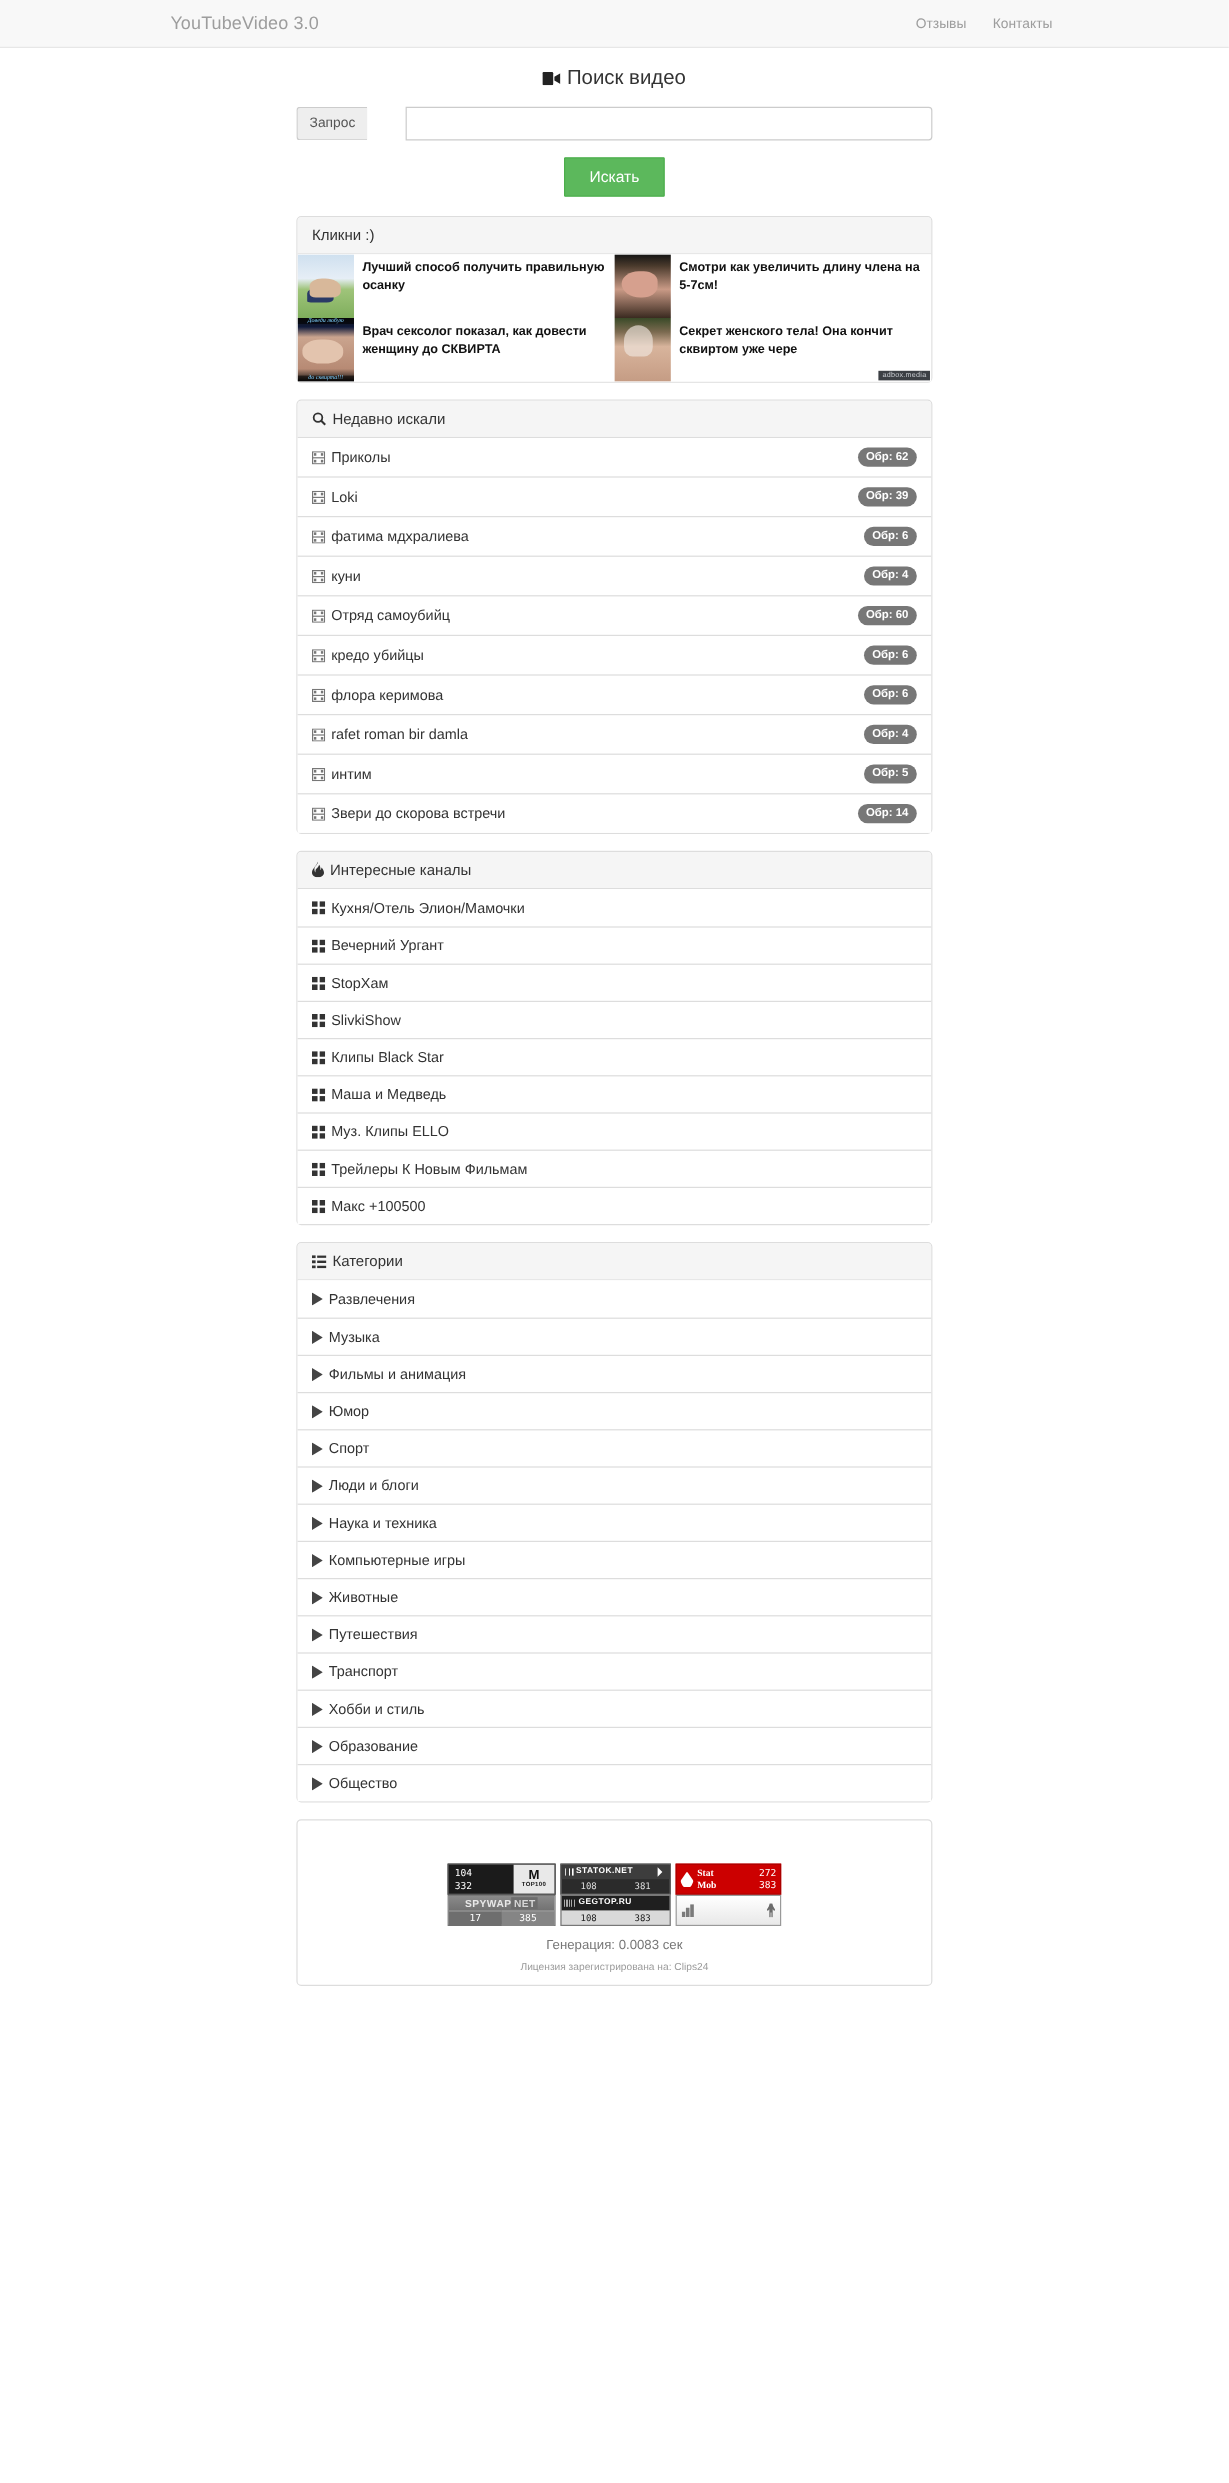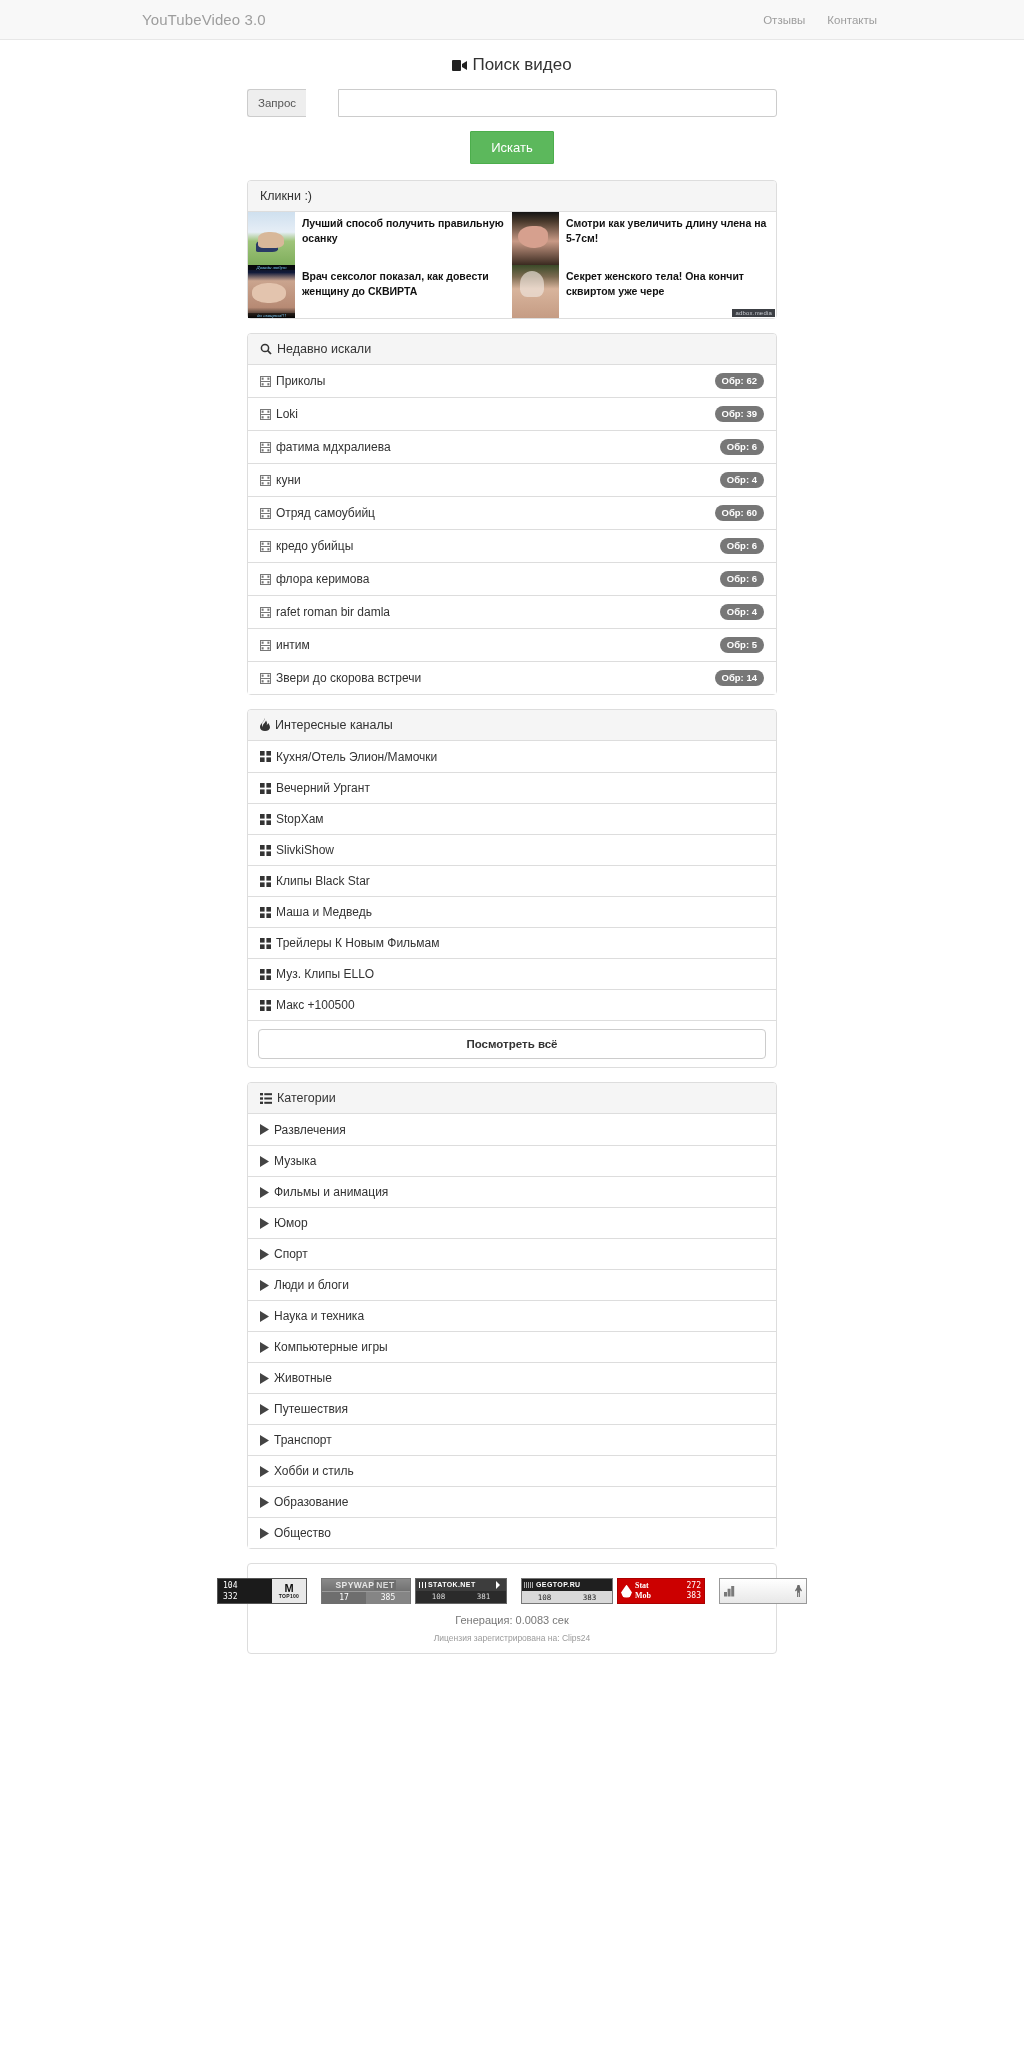--- a/index.html
+++ b/index.html
@@ -210,21 +210,21 @@
     font-weight: bold;
     color: #333;
     text-align:center;
     cursor: pointer;
     font-family: "Liberation Sans", sans-serif;
   }
 
   
   .footer-panel { border:1px solid #ddd; border-radius:4px; margin-bottom: 18px; padding: 14px 10px 10px; }
   .counters { display:flex; justify-content:center; gap: 4px; }
-  .ctr-col { display:flex; flex-direction:row; gap:14px; }
+  .ctr-col { display:flex; flex-direction:column; gap:0;margin-top:22px; }
 
   .c-top100 { display:flex; width: 90px; height: 26px; background:#1b1b1b; border:1px solid #555;}
   .c-top100 .nums { display:flex; flex-direction:column; justify-content:center; flex:1; padding-left:5px;
       color:#fff; font-family:"DejaVu Sans Mono", monospace; font-size:8px; line-height:11px; }
   .c-top100 .logo { width:34px; background:#e9e9e9; display:flex; flex-direction:column;
       align-items:center; justify-content:center; }
   .c-top100 .logo b { font-size:11px; color:#111; line-height:10px; }
   .c-top100 .logo span { font-size:5px; color:#111; letter-spacing:.3px; font-weight:bold;}
 
   .c-spywap { width: 90px; height: 26px; background: linear-gradient(180deg,#8a8a8a,#5a5a5a);
@@ -605,53 +605,50 @@
         <div class="list-item">
           <span class="li-left">
             <span class="ico grid-ico">
               <svg width="11" height="11" viewBox="0 0 11 11">
                 <rect x="0" y="0" width="4.6" height="4.6" fill="#333"></rect>
                 <rect x="6.4" y="0" width="4.6" height="4.6" fill="#333"></rect>
                 <rect x="0" y="6.4" width="4.6" height="4.6" fill="#333"></rect>
                 <rect x="6.4" y="6.4" width="4.6" height="4.6" fill="#333"></rect>
               </svg>
             </span>
-            <span>Трейлеры К Новым Фильмам</span>
+            <span>Муз. Клипы ELLO</span>
           </span>
         </div>
         <div class="list-item">
           <span class="li-left">
             <span class="ico grid-ico">
               <svg width="11" height="11" viewBox="0 0 11 11">
                 <rect x="0" y="0" width="4.6" height="4.6" fill="#333"></rect>
                 <rect x="6.4" y="0" width="4.6" height="4.6" fill="#333"></rect>
                 <rect x="0" y="6.4" width="4.6" height="4.6" fill="#333"></rect>
                 <rect x="6.4" y="6.4" width="4.6" height="4.6" fill="#333"></rect>
               </svg>
             </span>
-            <span>Муз. Клипы ELLO</span>
+            <span>Трейлеры К Новым Фильмам</span>
           </span>
         </div>
         <div class="list-item">
           <span class="li-left">
             <span class="ico grid-ico">
               <svg width="11" height="11" viewBox="0 0 11 11">
                 <rect x="0" y="0" width="4.6" height="4.6" fill="#333"></rect>
                 <rect x="6.4" y="0" width="4.6" height="4.6" fill="#333"></rect>
                 <rect x="0" y="6.4" width="4.6" height="4.6" fill="#333"></rect>
                 <rect x="6.4" y="6.4" width="4.6" height="4.6" fill="#333"></rect>
               </svg>
             </span>
             <span>Макс +100500</span>
           </span>
         </div>
       </div>
-    <div class="view-all-wrap">
-      <button class="btn-view-all">Посмотреть всё</button>
-    </div>
   </div>
 
   <div class="panel">
     <div class="panel-heading">
       <span class="ico hico">
         <svg width="12" height="11" viewBox="0 0 12 11">
           <rect x="0" y="0" width="3" height="2.4" fill="#333"></rect>
             <rect x="4.3" y="0.2" width="7.7" height="2" fill="#333"></rect>
           <rect x="0" y="4.3" width="3" height="2.4" fill="#333"></rect>
             <rect x="4.3" y="4.5" width="7.7" height="2" fill="#333"></rect>

